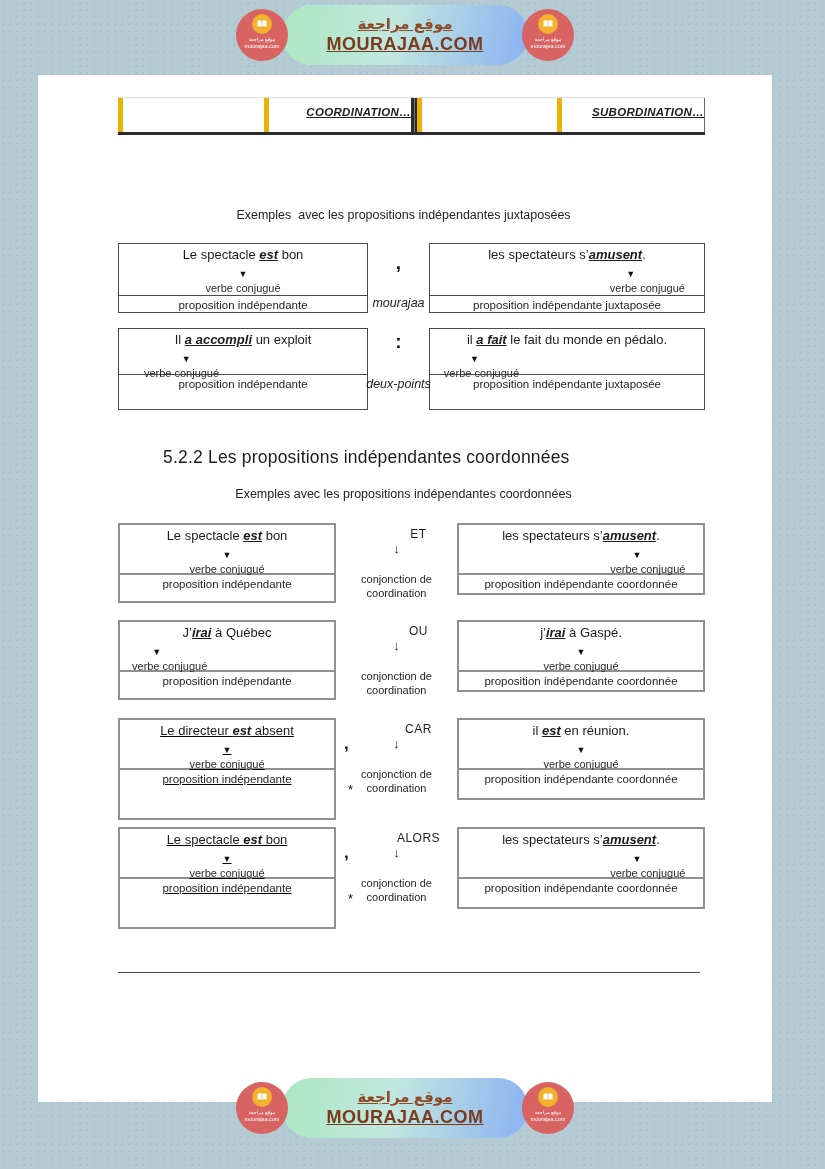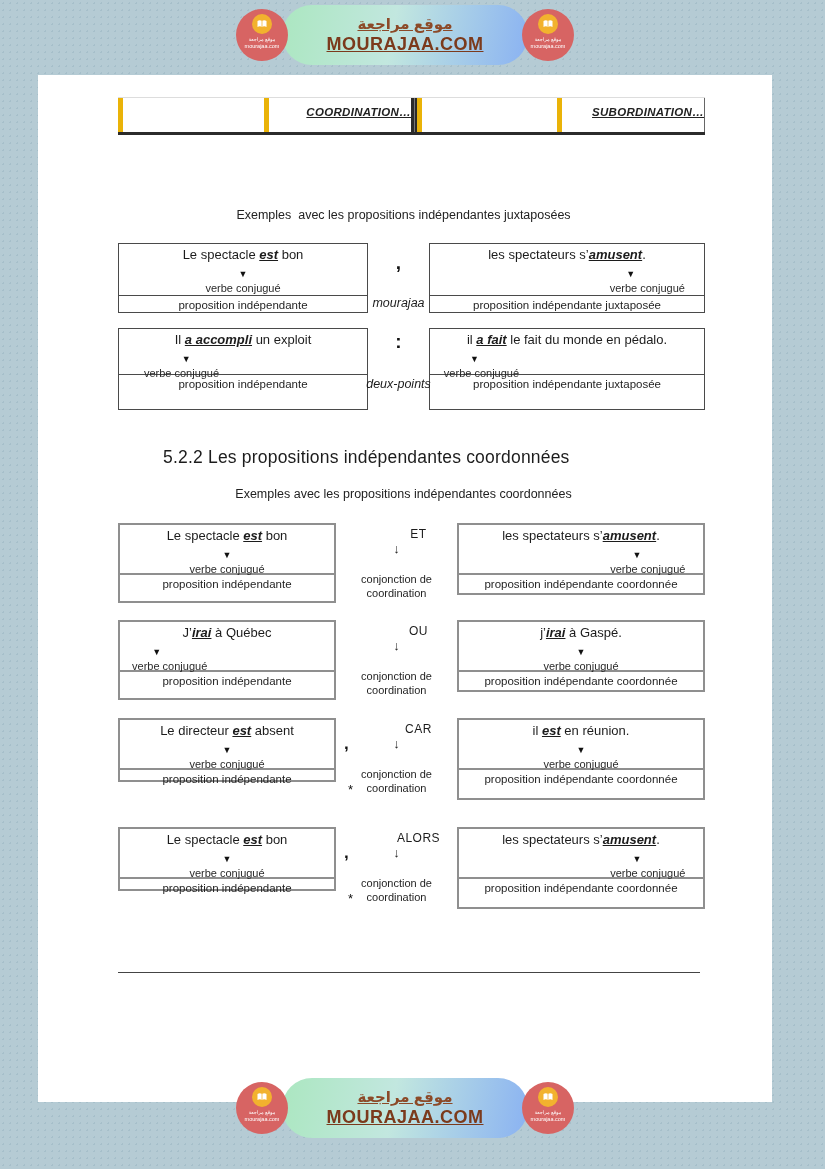--- a/index.html
+++ b/index.html
@@ -49,21 +49,21 @@
   .r521a{top:168px;}
   .r521b{top:253px;}
   .r522a{top:448px;}
   .r522b{top:545px;}
   .r522c{top:643px;}
   .r522d{top:752px;}
 
   .xbox{box-sizing:border-box;border:1px solid #4a4a4a;display:flex;flex-direction:column;background:#fff;}
   .s522box{border:2px solid #8f8f8f;}
   .w250{width:250px;} .w276{width:276px;} .w218{width:218px;} .w248{width:248px;}
-  .h70{height:70px;} .h82{height:82px;} .h80{height:80px;} .h72{height:72px;} .h90{height:64px;}
+  .h70{height:70px;} .h82{height:82px;} .h80{height:80px;} .h72{height:72px;} .h90{height:102px;text-decoration:underline;}
   .xtop{position:relative;height:48px;padding:3px 6px 0;box-sizing:border-box;}
   .t51{height:51px;} .t45{height:45px;}
   .sent{text-align:center;font-size:13px;color:#1c1c1c;line-height:1.2;}
   .verb{font-weight:bold;font-style:italic;text-decoration:underline;margin-top:20px;}
   .vrow{line-height:1;margin-top:1px;}
   .tri{font-size:9px;color:#111;}
   .vlab{font-size:11px;color:#2a2a2a;margin-top:2px;line-height:1.1;}
   .al-c{text-align:center;}
   .vrow.al-l{text-align:left;padding-left:24%;}
   .vlab.al-l{text-align:left;padding-left:8%;}

